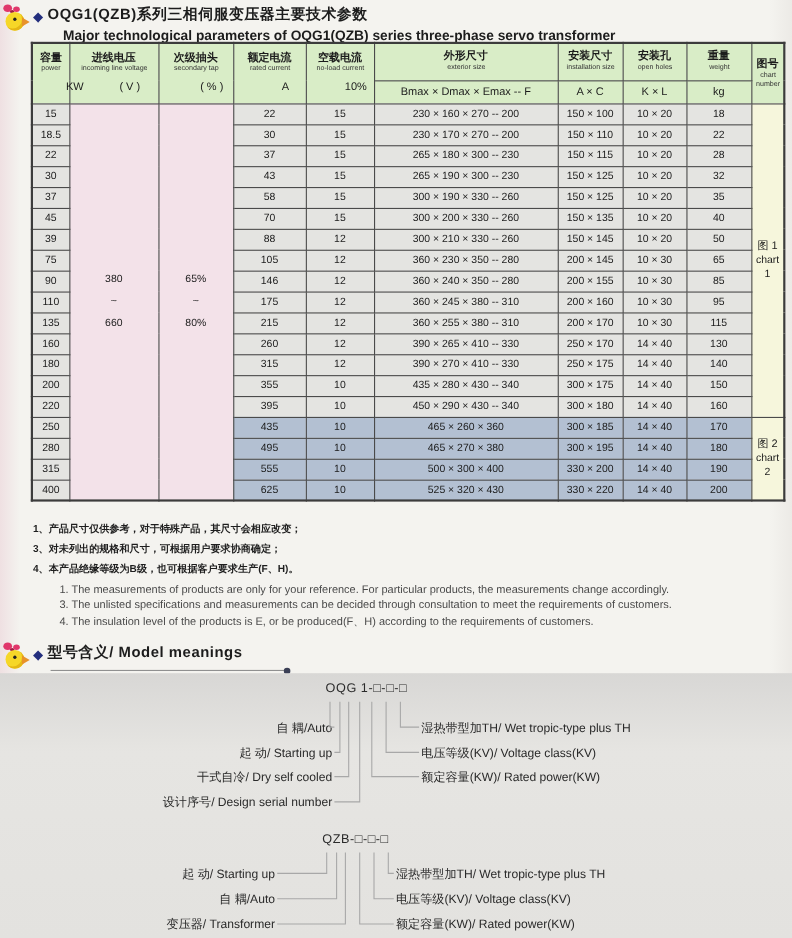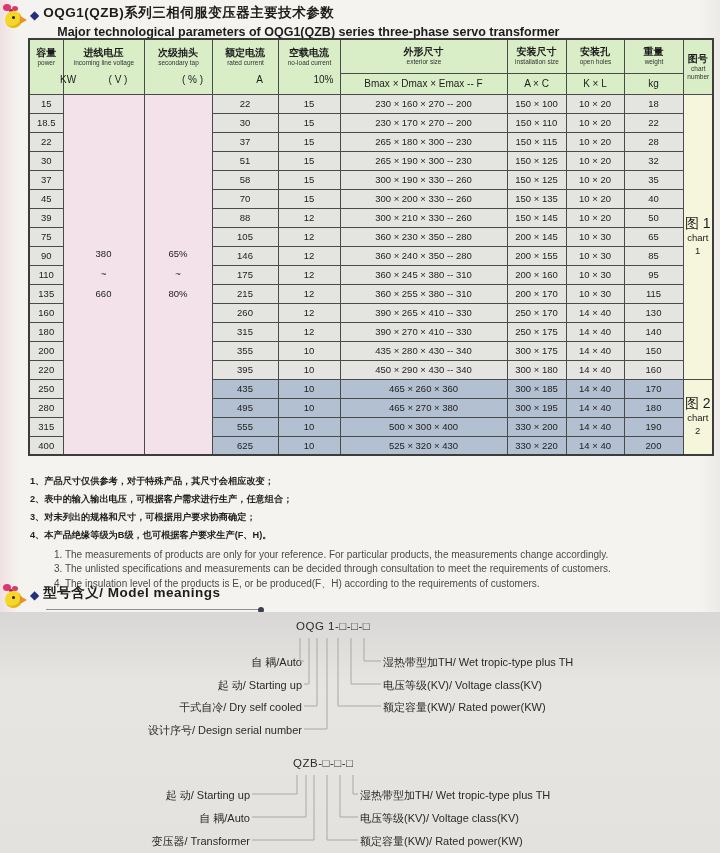--- a/index.html
+++ b/index.html
@@ -33,21 +33,21 @@
   thead .hu { display:block; font-size:10px; line-height:14px; }
   thead th { background:#d9edc7; }
   thead tr.units td { background:#d9edc7; height:21px; font-size:10px; }
   thead tr.names th { height:34px; }
   th.span3 { height:55px !important; }
   th.span3 .hu { margin-top:6px;padding-left:29px; }
   td.c-gray { background:#e4e4e1; height:19px; }
   td.c-blue { background:#b3c0d2; height:19px; }
   td.c-pink { background:#f3e2e9; font-size:10px; line-height:20px; }
   td.c-cream { background:#f6f6dc; font-size:9.5px; line-height:13px; }
-  td.c-cream .zh { font-size:14px; }
+  td.c-cream .zh { font-size:10px; }
 
   
   .notes { position:absolute; left:30px; top:472px; width:660px; }
   .note-zh { font-size:9.2px; line-height:18px; color:#1e1e1e; font-weight:bold; }
   .note-en { font-size:10px; line-height:14.4px; color:#4a4a4a;margin-left:24px; }
   .notes .gap { height:4px; }
 
   
   .model-panel { position:absolute; left:0; top:612px; width:720px; height:241px;
                  background:linear-gradient(180deg,#d8d7d5 0%, #e6e5e2 30%, #e3e2df 100%); }
@@ -170,21 +170,21 @@
           <td class="c-gray">22</td>
           <td class="c-gray">37</td>
           <td class="c-gray">15</td>
           <td class="c-gray">265 × 180 × 300 -- 230</td>
           <td class="c-gray">150 × 115</td>
           <td class="c-gray">10 × 20</td>
           <td class="c-gray">28</td>
         </tr>
         <tr>
           <td class="c-gray">30</td>
-          <td class="c-gray">51</td>
+          <td class="c-gray">43</td>
           <td class="c-gray">15</td>
           <td class="c-gray">265 × 190 × 300 -- 230</td>
           <td class="c-gray">150 × 125</td>
           <td class="c-gray">10 × 20</td>
           <td class="c-gray">32</td>
         </tr>
         <tr>
           <td class="c-gray">37</td>
           <td class="c-gray">58</td>
           <td class="c-gray">15</td>
@@ -318,21 +318,20 @@
           <td class="c-blue">525 × 320 × 430</td>
           <td class="c-blue">330 × 220</td>
           <td class="c-blue">14 × 40</td>
           <td class="c-blue">200</td>
         </tr>
       </tbody>
   </table>
 
   <div class="notes">
     <div class="note-zh">1、产品尺寸仅供参考，对于特殊产品，其尺寸会相应改变；</div>
-    <div class="note-zh">2、表中的输入输出电压，可根据客户需求进行生产，任意组合；</div>
     <div class="note-zh">3、对未列出的规格和尺寸，可根据用户要求协商确定；</div>
     <div class="note-zh">4、本产品绝缘等级为B级，也可根据客户要求生产(F、H)。</div>
     <div class="gap"></div>
     <div class="note-en">1. The measurements of products are only for your reference. For particular products, the measurements change accordingly.</div>
     <div class="note-en">3. The unlisted specifications and measurements can be decided through consultation to meet the requirements of customers.</div>
     <div class="note-en">4. The insulation level of the products is E, or be produced(F、H) according to the requirements of customers.</div>
   </div>
 
   <div class="sec-head" style="top:584px;">
     <span class="duck">

